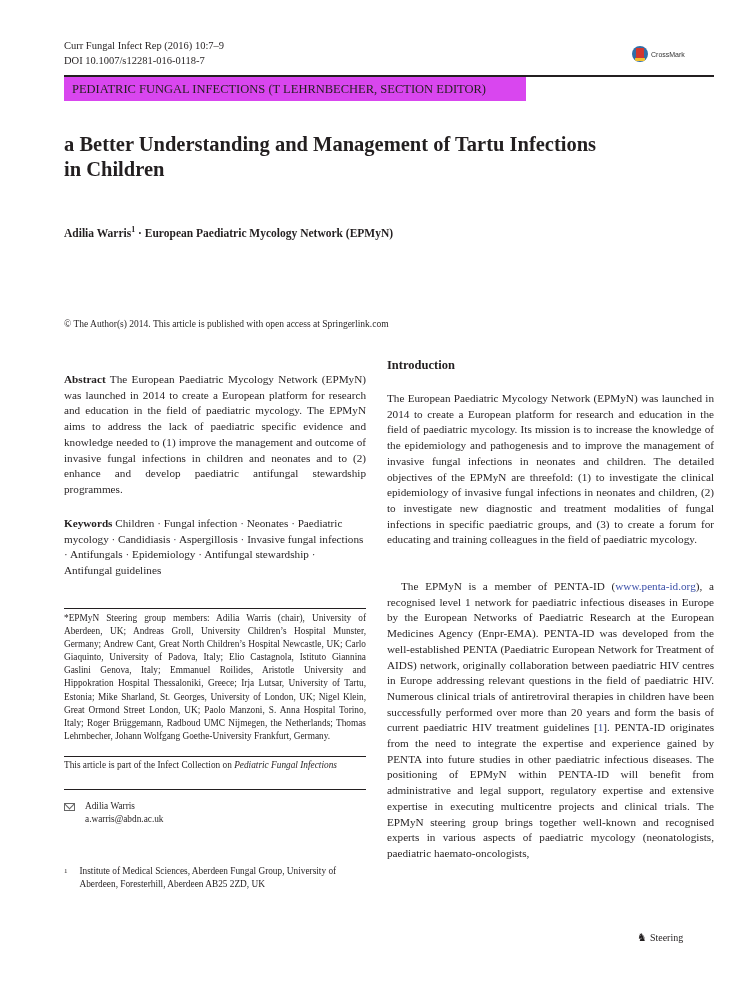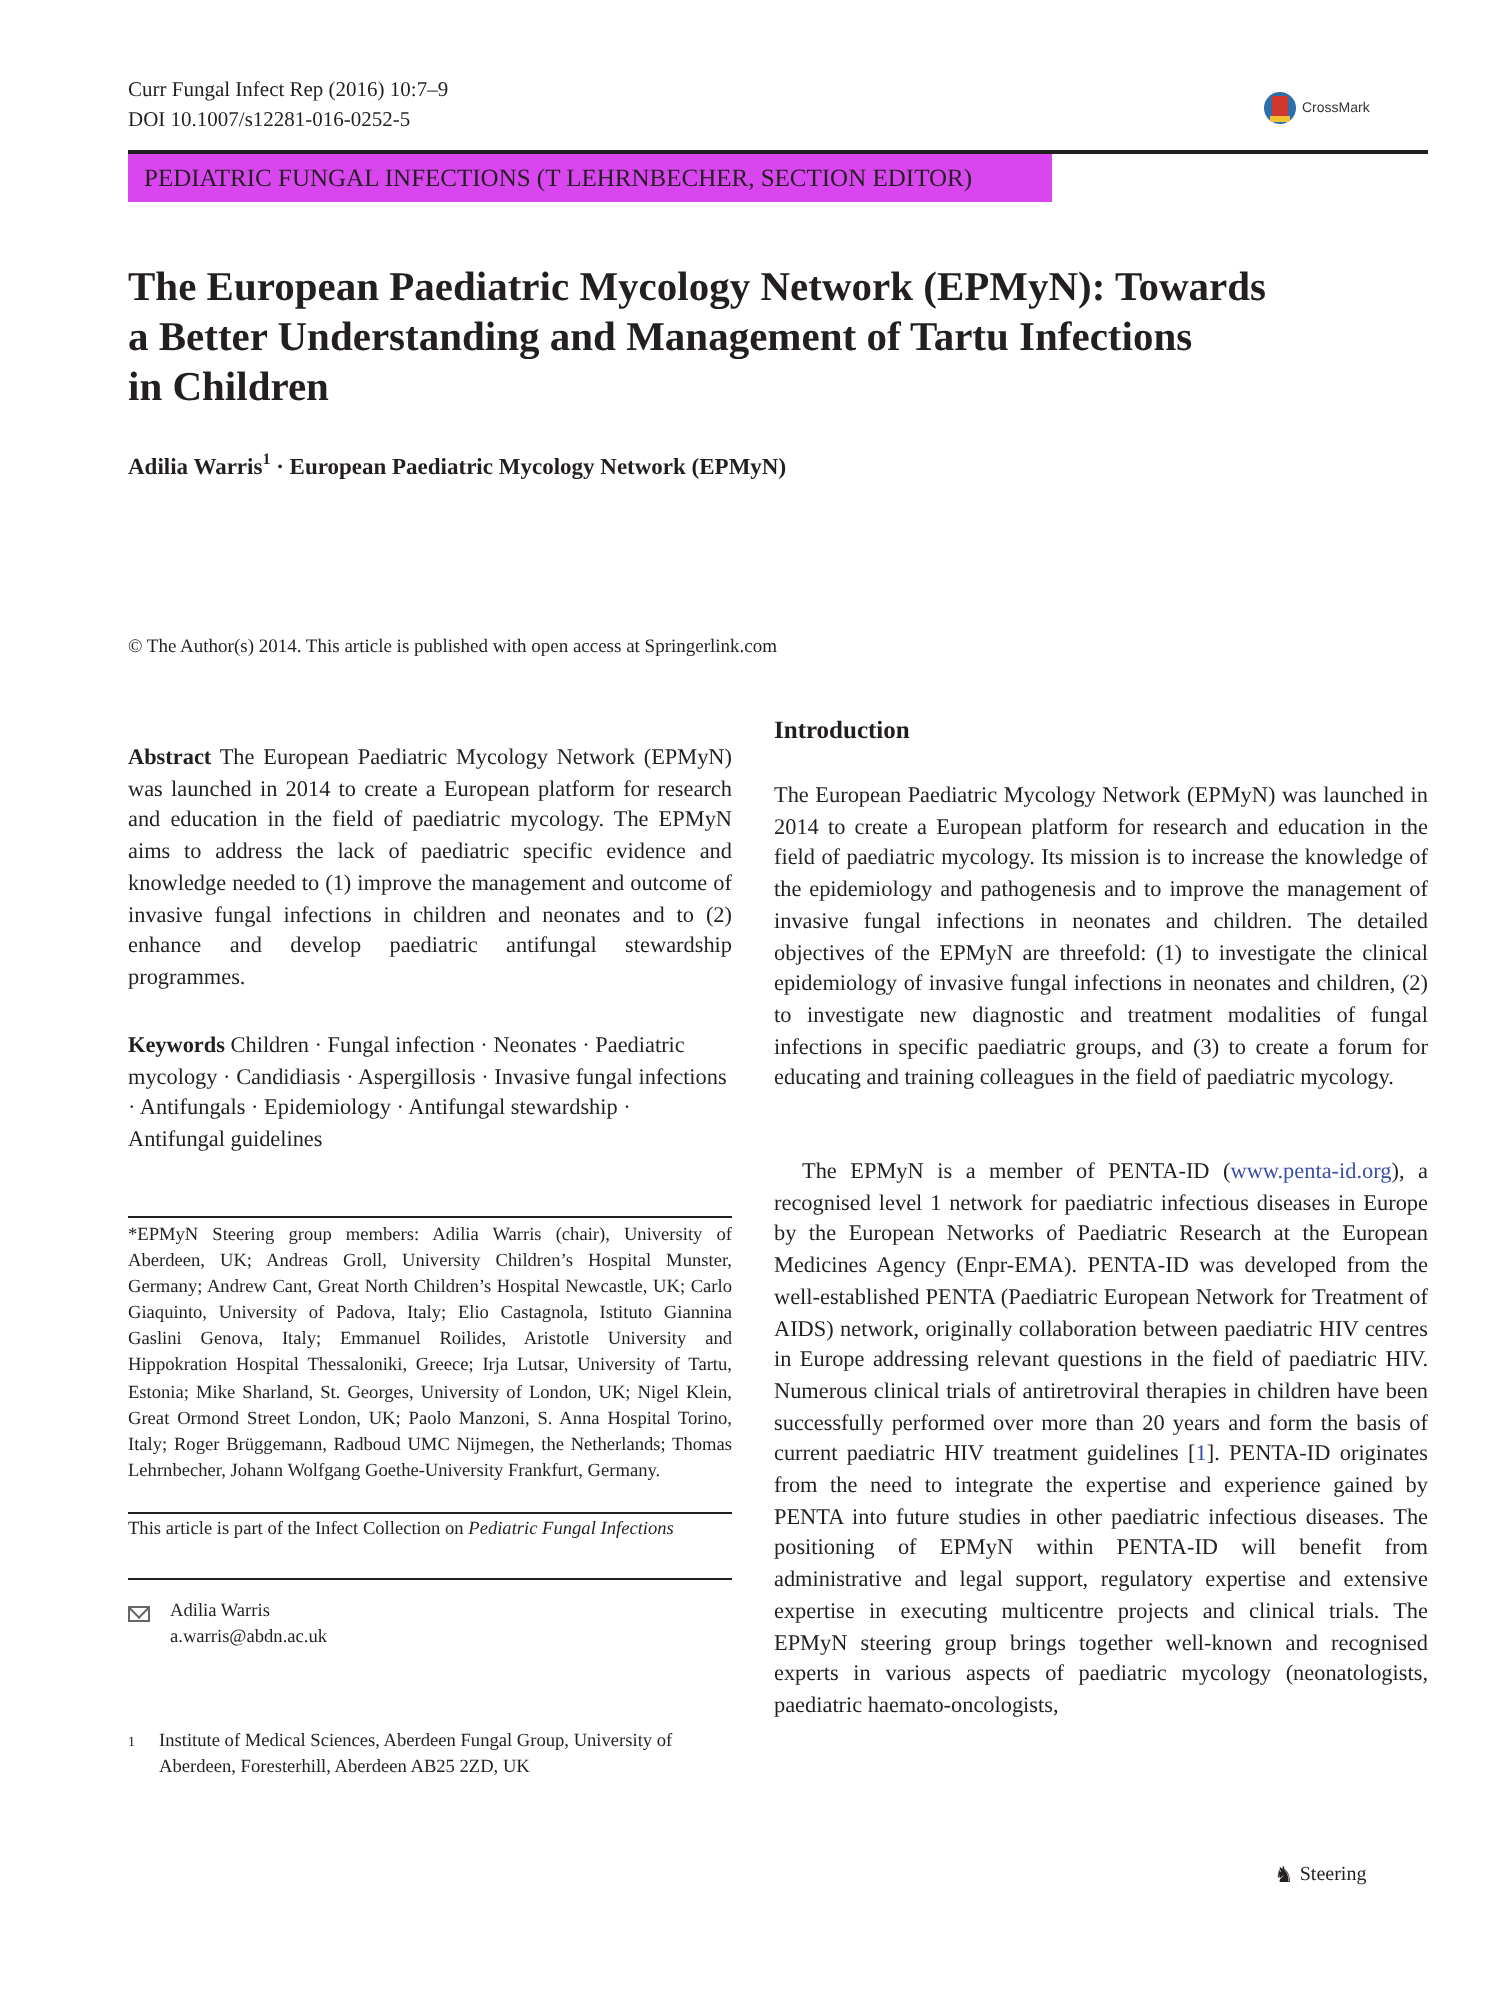--- a/index.html
+++ b/index.html
@@ -40,33 +40,32 @@
   .intro-p2 { top: 579px; text-indent: 14px; }
   .link { color: #3b4fa8; }
   .springer { left: 637px; top: 931px; font-size: 10px; display: flex; align-items: center; gap: 3px; }
   .springer .horse { font-size: 11px; }
 </style>
 </head>
 <body>
 
 <div class="abs meta">
   <div>Curr Fungal Infect Rep (2016) 10:7–9</div>
-  <div>DOI 10.1007/s12281-016-0252-5</div>
+  <div>DOI 10.1007/s12281-016-0118-7</div>
 </div>
 
 <div class="abs crossmark">
   <span class="logo"></span>
   <span class="txt">CrossMark</span>
 </div>
 
 <div class="abs rule-top"></div>
 <div class="abs section-band">PEDIATRIC FUNGAL INFECTIONS (T LEHRNBECHER, SECTION EDITOR)</div>
 
 <div class="abs title">
-  <div>The European Paediatric Mycology Network (EPMyN): Towards</div>
   <div>a Better Understanding and Management of Tartu Infections</div>
   <div>in Children</div>
 </div>
 
 <div class="abs authors">
   <span>Adilia Warris</span><sup>1</sup><span> · </span><span>European Paediatric Mycology Network (EPMyN)</span>
 </div>
 
 <div class="abs pubinfo">
   <div>© The Author(s) 2014. This article is published with open access at Springerlink.com</div>

